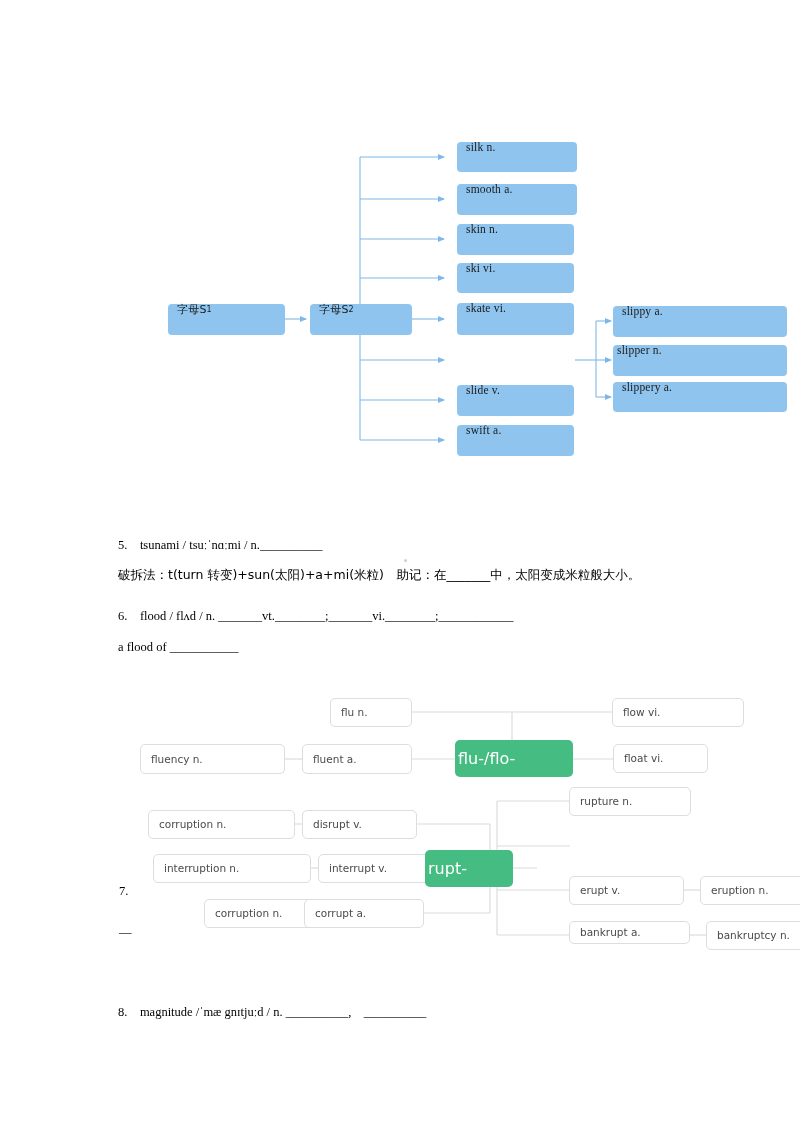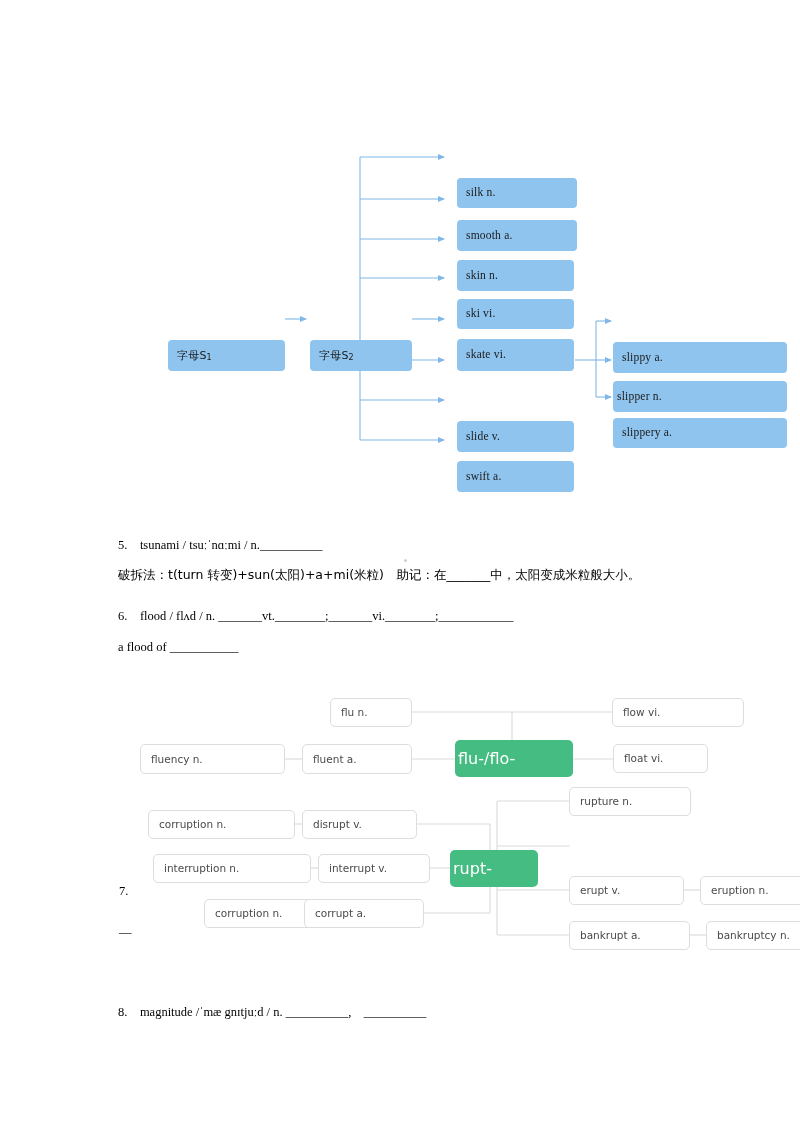--- a/index.html
+++ b/index.html
@@ -26,28 +26,26 @@
     position: absolute; left: 0; top: 0;
     width: 800px; height: 500px;
     pointer-events: none;
   }
   .blue-box {
     position: absolute;
     background: #8FC4EE;
     border-radius: 4px;
     box-sizing: border-box;
     display: flex;
-    align-items: center;
     padding-left: 9px;
     font-family: "Liberation Serif", "DejaVu Serif", serif;
     font-size: 11.5px;
     color: #1b1b1b;
     letter-spacing: .2px;
     line-height: 1;
-    margin-top: 36px;
   }
   .blue-box.cn {
     font-family: "DejaVu Sans", sans-serif;
     font-size: 11px;
   }
   .blue-box .sub {
     font-size: 8px;
     vertical-align: sub;
     position: relative;
     top: 2px;
@@ -288,34 +286,34 @@
       <span>interrupt v.</span>
     </div>
 
     <div class="white-box" style="left:204px; top:219px; width:120px; height:29px;">
       <span>corruption n.</span>
     </div>
     <div class="white-box" style="left:304px; top:219px; width:120px; height:29px;">
       <span>corrupt a.</span>
     </div>
 
-    <div class="green-box" style="left:450px; top:170px; width:88px; height:37px;">
+    <div class="green-box" style="left:425px; top:170px; width:88px; height:37px;">
       <span>rupt-</span>
     </div>
 
     <div class="white-box" style="left:569px; top:107px; width:122px; height:29px;">
       <span>rupture n.</span>
     </div>
     <div class="white-box" style="left:569px; top:196px; width:115px; height:29px;">
       <span>erupt v.</span>
     </div>
     <div class="white-box" style="left:700px; top:196px; width:112px; height:29px;">
       <span>eruption n.</span>
     </div>
-    <div class="white-box" style="left:569px; top:241px; width:121px; height:29px;">
+    <div class="white-box" style="left:569px; top:241px; width:121px; height:23px;">
       <span>bankrupt a.</span>
     </div>
     <div class="white-box" style="left:706px; top:241px; width:118px; height:29px;">
       <span>bankruptcy n.</span>
     </div>
   </div>
 
   <div class="num-7" style="left:119px; top:884px;">7.</div>
   <div class="dash-mark" style="left:119px; top:925px;">—</div>
 

